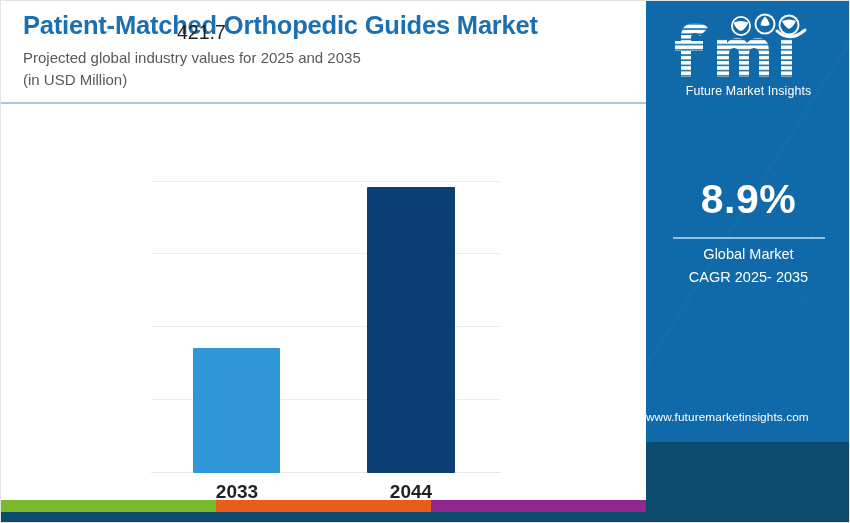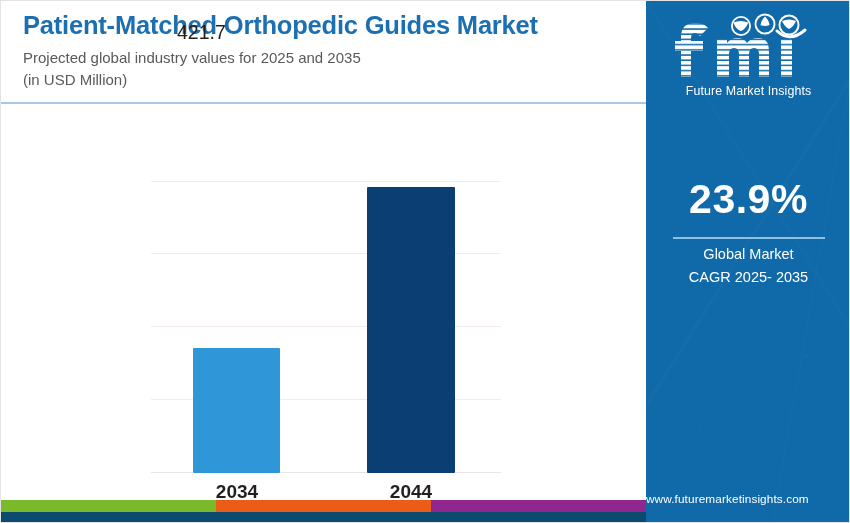--- a/index.html
+++ b/index.html
@@ -113,21 +113,21 @@
   }
   .cat-label.c2025 { left: 26px; width: 120px; }
   .cat-label.c2035 { left: 200px; width: 120px; }
 
   
   .right-panel {
     position: absolute;
     left: 645px;
     top: 0;
     width: 205px;
-    height: 523px;
+    height: 441px;
     background: #1069a8;
     overflow: hidden;
   }
   .panel-texture {
     position: absolute;
     inset: 0;
     opacity: 0.22;
     background:
       radial-gradient(circle at 78% 68%, rgba(255,255,255,0.18) 0 1.2px, transparent 1.8px),
       radial-gradient(circle at 26% 82%, rgba(255,255,255,0.14) 0 1.2px, transparent 1.8px),
@@ -229,21 +229,21 @@
       <div class="gridline" style="top:72px;"></div>
       <div class="gridline" style="top:145px;"></div>
       <div class="gridline" style="top:218px;"></div>
       <div class="gridline baseline" style="top:291px;"></div>
 
       <div class="bar bar-2025"></div>
       <div class="bar bar-2035"></div>
 
       <div class="bar-value v2025">421.7</div>
 
-      <div class="cat-label c2025">2034</div>
+      <div class="cat-label c2025">2033</div>
       <div class="cat-label c2035">2044</div>
     </div>
 
     <div class="stripe">
       <div class="stripe-seg" style="width:215px;background:#7AB929;"></div>
       <div class="stripe-seg" style="width:215px;background:#EB5C19;"></div>
       <div class="stripe-seg" style="width:215px;background:#90278E;"></div>
     </div>
   </div>
 
@@ -276,21 +276,21 @@
         <circle cx="124" cy="16" r="10.5" fill="#ffffff"></circle>
         <circle cx="124" cy="16" r="8.6" fill="#1069a8"></circle>
         <path d="M117 12 q7 -3 14 0 q-2 5 -7 8 q-5 -3 -7 -8 z" fill="#ffffff"></path>
 
         <path d="M112 22 q13 12 28 -1" stroke="#ffffff" stroke-width="3" fill="none" stroke-linecap="round"></path>
       </svg>
       <div class="logo-words">Future Market Insights</div>
     </div>
 
     <div class="cagr-block">
-      <div class="cagr-value">23.9%</div>
+      <div class="cagr-value">8.9%</div>
       <div class="cagr-rule"></div>
       <div class="cagr-caption">
         <div>Global Market</div>
         <div>CAGR 2025- 2035</div>
       </div>
     </div>
 
     <div class="site-url">www.futuremarketinsights.com</div>
   </div>
 </div>

